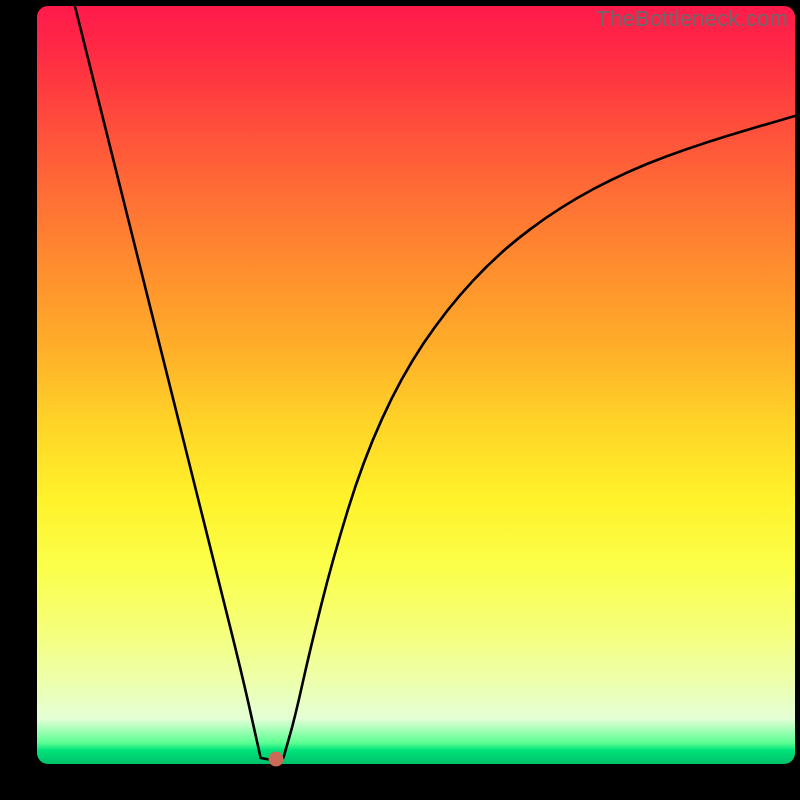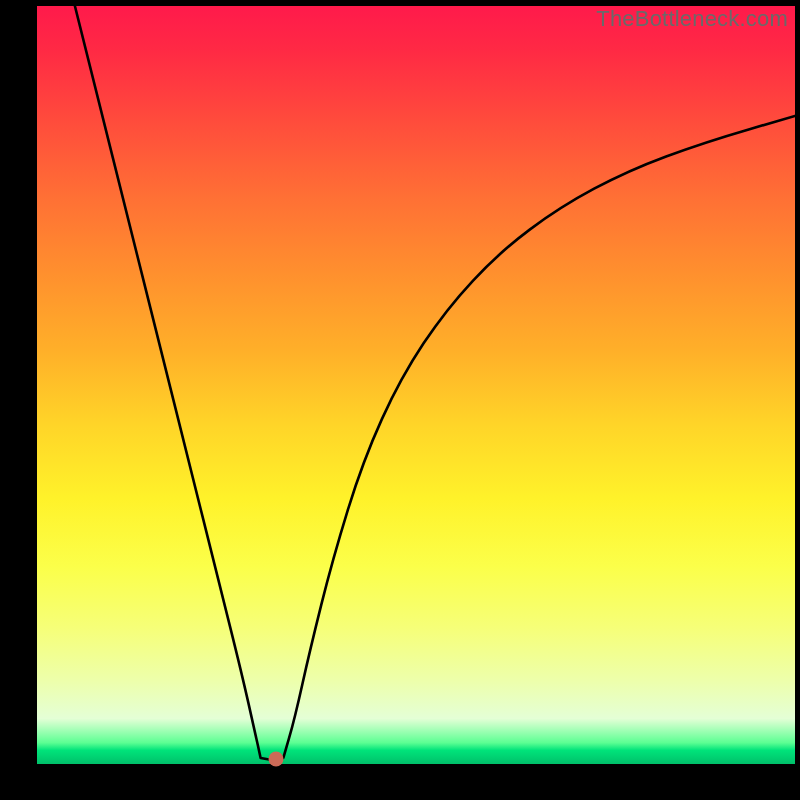--- a/index.html
+++ b/index.html
@@ -34,20 +34,21 @@
       #ffd428 55%,
       #fff22a 65%,
       #fbff4a 74%,
       #f6ff78 82%,
       #edffab 89%,
       #e4ffd6 94%,
       #5cff93 97.2%,
       #00e37a 98.2%,
       #00c06a 100%
     );
+    border-radius: 11px;
   }
   .attribution {
     position: absolute;
     top: 0px;
     right: 7px;
     color: #6a6a6a;
     font-size: 22px;
     font-weight: 500;
     letter-spacing: 0.2px;
     user-select: none;

